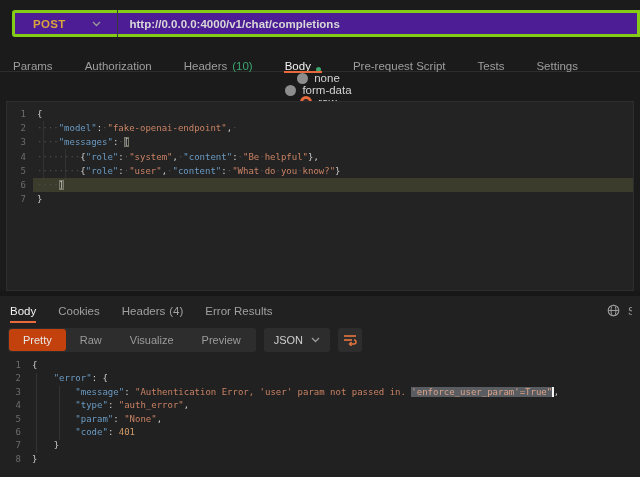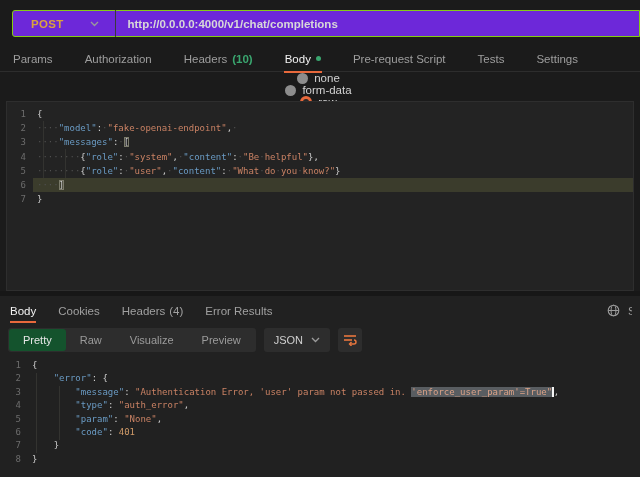--- a/index.html
+++ b/index.html
@@ -7,35 +7,35 @@
   body {
     background:#1b1b1b;
     font-family:"Liberation Sans", sans-serif;
     color:#d5d5d5;
     position:relative;
   }
   
   .topbar { height:46px; position:relative; }
   .url-bar {
     position:absolute; left:12px; right:0; top:10px; height:27px;
-    background:#6d28d9; border:1px solid #84cc16; border-radius:3px 0 0 3px;
+    background:#4c1d95; border:3px solid #84cc16; border-radius:3px 0 0 3px;
     display:flex; align-items:center;
   }
   .method { color:#d9a33d; font-weight:bold; font-size:11.5px; letter-spacing:.3px; padding:0 0 0 18px; }
   .method-chev { margin-left:26px; display:flex; align-items:center; }
   .vdiv { width:1px; height:27px; background:#3a3a3a; margin-left:16px; }
   .url-text { font-size:11.5px; color:#d8d8d8; padding-left:12px; white-space:nowrap;font-weight:bold; }
   
   .tabs-row {
     height:26px; border-bottom:1px solid #2d2d2d;
     display:flex; align-items:center; font-size:11.5px; color:#9e9e9e;
     padding-left:12px;
   }
-  .tab { height:26px; display:flex; align-items:center; gap:5px; padding:0 1px; margin-right:30px; position:relative; cursor:default; white-space:nowrap; }
-  .tab .badge { color:#3aa66f;font-weight:bold; }
+  .tab { height:26px; display:flex; align-items:flex-end; gap:5px; padding:0 1px; margin-right:30px; position:relative; cursor:default; white-space:nowrap; }
+  .tab .badge { color:#3aa66f; }
   .tab.active { color:#f2f2f2; }
   .tab.active .underline { position:absolute; left:0; right:0; bottom:-1px; height:2px; background:#e8693c; }
   .green-dot { width:5px; height:5px; border-radius:50%; background:#3aa66f; display:inline-block; }
   
   .radio-row { height:29px; display:flex; align-items:center; font-size:11.5px; color:#d2d2d2; padding-left:14px;flex-direction:column; }
   .radio-opt { display:flex; align-items:center; gap:6px; margin-right:17px; }
   .radio { width:11px; height:11px; border-radius:50%; background:#8d8d8d; flex:0 0 auto; }
   .radio.sel { width:12px; height:12px; background:#272727; border:3.5px solid #e8693c; }
   .lang-select { display:flex; align-items:center; gap:6px; color:#4c9ce8; font-size:11.5px; margin-left:14px; }
   
@@ -64,21 +64,21 @@
   .response { background:#212121; height:181px; }
   .resp-tabs { height:29px; display:flex; align-items:center; font-size:11.5px; color:#a0a0a0; padding:0 8px 0 10px; }
   .resp-tab { height:29px; display:flex; align-items:center; gap:4px; margin-right:22px; position:relative; white-space:nowrap; }
   .resp-tab.active { color:#f2f2f2; }
   .resp-tab.active .underline { position:absolute; left:0; right:0; bottom:2px; height:2px; background:#e8693c; }
   .resp-right { margin-left:auto; display:flex; align-items:center; gap:8px; }
   .clip { width:4px; overflow:hidden; display:inline-block; color:#a0a0a0; font-size:11px; }
   .toolbar { height:30px; display:flex; align-items:center; padding-left:8px; gap:8px; }
   .seg-control { display:flex; background:#2d2d2d; border-radius:3px; padding:1px; height:24px; align-items:stretch; }
   .seg { display:flex; align-items:center; padding:0 14px; font-size:11px; color:#9b9b9b; border-radius:3px; cursor:default; }
-  .seg.active { background:#14532d; color:#e8e8e8; }
+  .seg.active { background:#c2410c; color:#e8e8e8; }
   .json-btn { display:flex; align-items:center; gap:8px; background:#2d2d2d; border-radius:3px; height:24px; padding:0 10px; font-size:11px; color:#d0d0d0; }
   .icon-btn { width:24px; height:24px; background:#2d2d2d; border-radius:3px; display:flex; align-items:center; justify-content:center; }
   #response-editor { padding-top:4px; position:relative; }
   #response-editor .crow { line-height:13.4px; height:13.4px; }
   #response-editor .crow .gut { flex-basis:28px; }
   .sel { background:#595d61; color:#dba287; }
   .caret { display:inline-block; width:1.5px; height:10px; background:#f5f5f5; vertical-align:text-bottom; }
   svg { display:block; }
 </style>
 </head>

